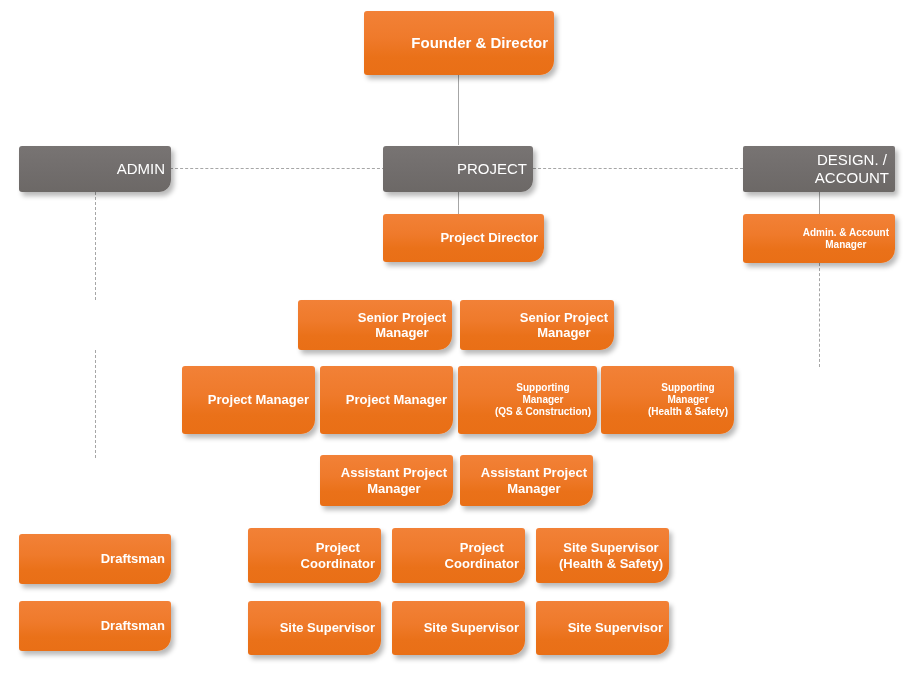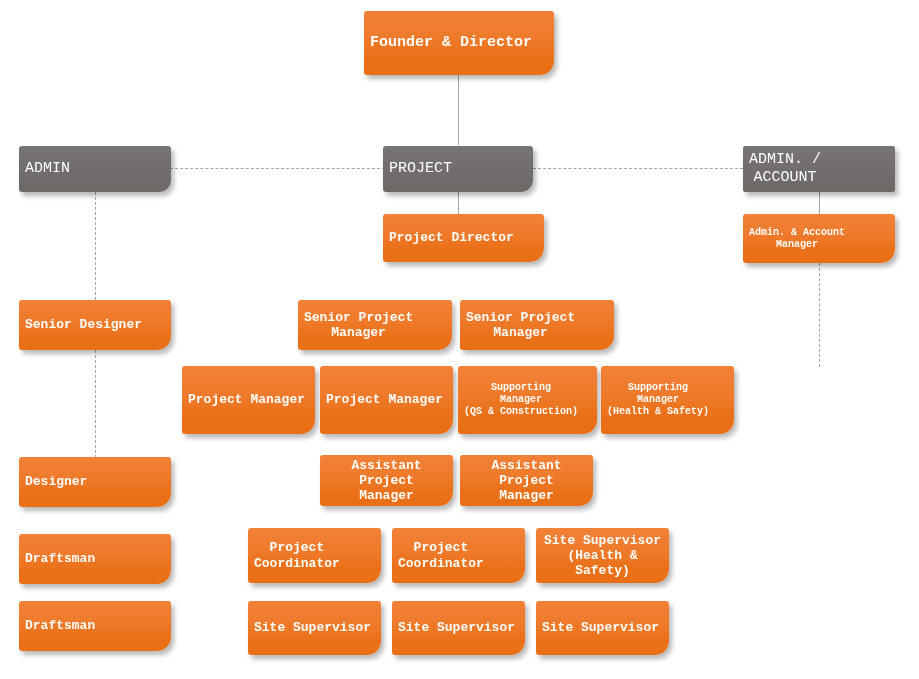--- a/index.html
+++ b/index.html
@@ -36,29 +36,28 @@
     height: 0;
     border-top: 1px dashed #a6a6a6;
   }
 
   
   .node {
     position: absolute;
     box-sizing: border-box;
     display: flex;
     align-items: center;
-    justify-content: flex-start;
+    justify-content: flex-end;
     text-align: center;
     color: #ffffff;
     font-weight: bold;
     line-height: 1.18;
     padding: 0 6px;
     border-radius: 3px 3px 14px 3px;
     box-shadow: 3px 4px 5px rgba(0,0,0,0.28);
-    font-family: Liberation Mono, monospace;
   }
   .node.orange {
     background: linear-gradient(to bottom, #f28137 0%, #ef7a2b 42%, #ea7119 72%, #e96f16 100%);
   }
   .node.gray {
     background: linear-gradient(to bottom, #787473 0%, #716d6c 55%, #6c6866 100%);
     border-radius: 3px 3px 12px 3px;
     font-weight: normal;
   }
   .node.gray.square {
@@ -101,31 +100,25 @@
 
   <div class="node gray fs-15" style="left:19px; top:146px; width:152px; height:46px;">
     <span class="label">ADMIN</span>
   </div>
 
   <div class="node gray fs-15" style="left:383px; top:146px; width:150px; height:46px;">
     <span class="label">PROJECT</span>
   </div>
 
   <div class="node gray square fs-15" style="left:743px; top:146px; width:152px; height:46px;">
-    <span class="label">ADMIN. /
+    <span class="label">DESIGN. /
 ACCOUNT</span>
   </div>
 
-  <div class="node orange fs-13" style="left:19px; top:300px; width:152px; height:50px;">
-    <span class="label">Senior Designer</span>
-  </div>
-
-  <div class="node orange fs-13" style="left:19px; top:457px; width:152px; height:50px;">
-    <span class="label">Designer</span>
-  </div>
+
 
   <div class="node orange fs-13" style="left:19px; top:534px; width:152px; height:50px;">
     <span class="label">Draftsman</span>
   </div>
 
   <div class="node orange fs-13" style="left:19px; top:601px; width:152px; height:50px;">
     <span class="label">Draftsman</span>
   </div>
 
   <div class="node orange fs-13" style="left:383px; top:214px; width:161px; height:48px;">

